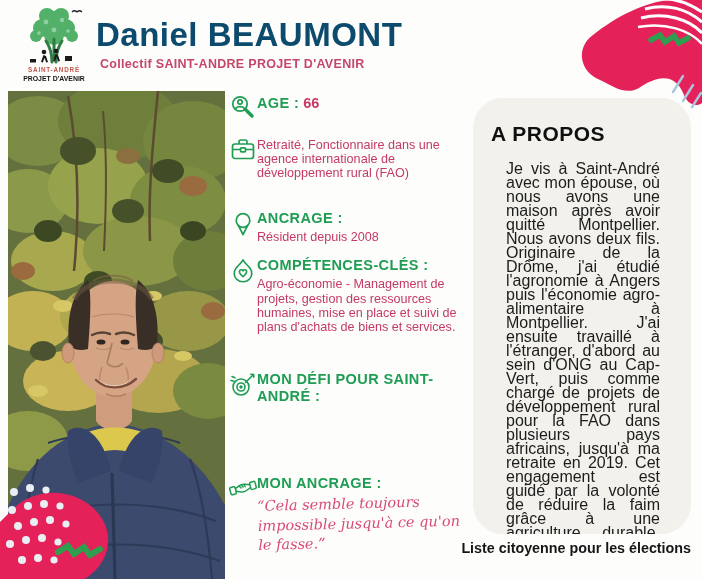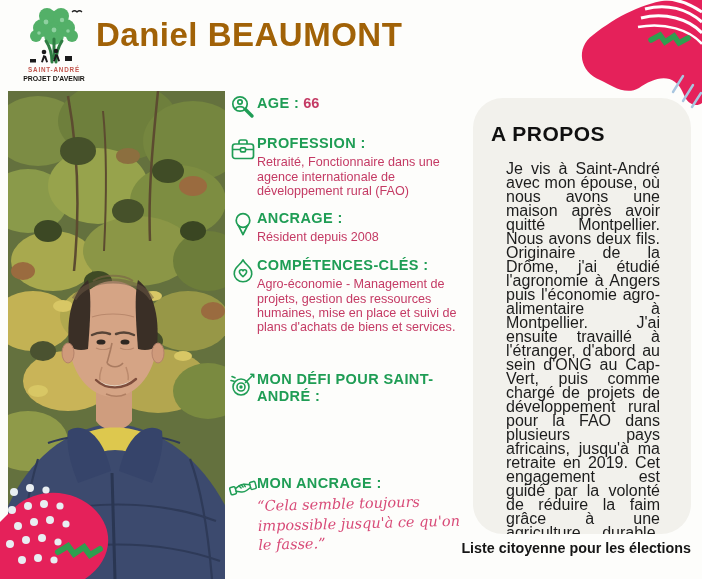--- a/index.html
+++ b/index.html
@@ -4,21 +4,21 @@
 <style>
   html,body{margin:0;padding:0;}
   .page{
     position:relative; width:702px; height:579px; overflow:hidden;
     background:#fdfdfb; font-family:"Liberation Sans", sans-serif;
   }
   
   .logo{position:absolute;left:16px;top:6px;width:76px;height:82px;}
   .candidate-name{
     position:absolute;left:96px;top:16px;margin:0;
-    font-size:33px;font-weight:bold;color:#a16207;letter-spacing:.5px;
+    font-size:33px;font-weight:bold;color:#0c4a6e;letter-spacing:.5px;
   }
   .candidate-subtitle{
     position:absolute;left:100px;top:57px;
     font-size:12.5px;font-weight:bold;color:#c4476a;letter-spacing:.3px;
   }
   
   .portrait{position:absolute;left:8px;top:91px;width:217px;height:488px;}
   
   .decor-tr{position:absolute;left:555px;top:0;width:147px;height:118px;}
   .decor-bl{position:absolute;left:0;top:452px;width:140px;height:127px;z-index:5;}
@@ -104,20 +104,21 @@
       <circle cx="40" cy="45" r="2.3"></circle>
         <path d="M37,55 l2.4,-7 2.6,1 2,6 -1.8,.6 -1.6,-4.6 -1.8,4.6 Z"></path>
       <path d="M49,50 h7 v5 h-7 Z M48,50 l-2,-2 M56,55 l2,2"></path>
       <path d="M14,53 h6 v3.4 h-6 Z M13,53 l-1.6,-1.6 M20,53 l1.6,2.4"></path>
     </g>
     <text x="38" y="66" text-anchor="middle" font-size="6.3" font-weight="bold" letter-spacing="0.8" fill="#c2574f">SAINT-ANDRÉ</text>
     <text x="38" y="75" text-anchor="middle" font-size="6.9" font-weight="bold" fill="#15120f">PROJET D'AVENIR</text>
   </svg>
 
   <h1 class="candidate-name">Daniel BEAUMONT</h1>
+  <div class="candidate-subtitle">Collectif SAINT-ANDRE PROJET D'AVENIR</div>
 
   <svg class="portrait" viewBox="0 0 217 488" preserveAspectRatio="none">
     <rect width="217" height="488" fill="#64713e"></rect>
     <g>
       <ellipse cx="30" cy="40" rx="45" ry="35" fill="#7c8c44"></ellipse>
         <ellipse cx="110" cy="30" rx="60" ry="40" fill="#6e7f3c"></ellipse>
       <ellipse cx="185" cy="50" rx="50" ry="40" fill="#75863f"></ellipse>
         <ellipse cx="20" cy="110" rx="40" ry="32" fill="#8a9a4a"></ellipse>
       <ellipse cx="90" cy="95" rx="50" ry="38" fill="#97a34c"></ellipse>
         <ellipse cx="170" cy="110" rx="48" ry="36" fill="#7d8d41"></ellipse>
@@ -240,21 +241,20 @@
       <svg viewBox="0 0 28 28">
           <g fill="none" stroke="#1f9d55" stroke-width="1.7" stroke-linejoin="round">
         <rect x="3.5" y="9" width="21" height="14.5" rx="2.5"></rect>
         <path d="M10,9 V6.8 A1.8,1.8 0 0 1 11.8,5 h4.4 A1.8,1.8 0 0 1 18,6.8 V9"></path>
         <path d="M3.5,14.5 h8 M16.5,14.5 h8"></path>
         <rect x="11.5" y="12.8" width="5" height="4" rx="1"></rect>
       </g>
         </svg>
     </span>
     <div class="sec-body">
-      <h3 class="sec-label">PROFESSION :</h3>
       <span class="sec-value">Retraité, Fonctionnaire dans une agence internationale de développement rural (FAO)</span>
     </div>
   </section>
 
   <section class="sec" style="top:210px">
     <span class="ic">
       <svg viewBox="0 0 28 28">
           <g fill="none" stroke="#1f9d55" stroke-width="1.7" stroke-linejoin="round" stroke-linecap="round">
         <circle cx="14" cy="10.5" r="6.8"></circle>
             <path d="M9.3,15.4 L14,24.5 L18.7,15.4"></path>

